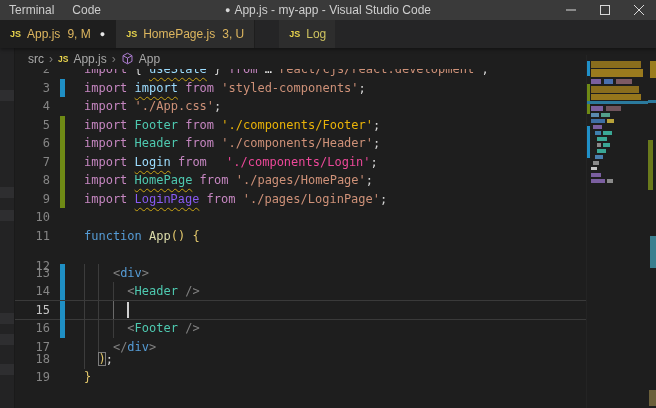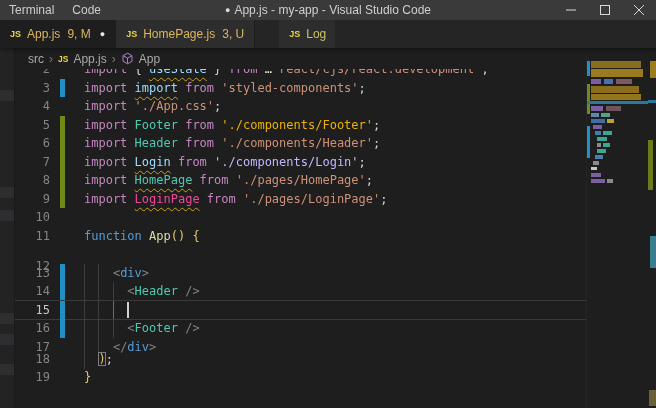--- a/index.html
+++ b/index.html
@@ -214,31 +214,31 @@
           <div class="txt"><span class="tk-kw" style="color: rgb(197, 134, 192);">import </span><span class="tk-cls" style="color: rgb(78, 201, 176);">Footer</span><span class="tk-kw" style="color: rgb(197, 134, 192);"> from </span><span class="tk-str" style="color: #eab308;">'./components/Footer'</span><span class="tk-pl" style="color: rgb(212, 212, 212);">;</span></div>
         </div>
         <div class="code-row" style="top: 65px;">
           <div class="ln">6</div>
           <div class="chg add"></div>
           <div class="txt"><span class="tk-kw" style="color: rgb(197, 134, 192);">import </span><span class="tk-cls" style="color: rgb(78, 201, 176);">Header</span><span class="tk-kw" style="color: rgb(197, 134, 192);"> from </span><span class="tk-str" style="color: rgb(206, 145, 120);">'./components/Header'</span><span class="tk-pl" style="color: rgb(212, 212, 212);">;</span></div>
         </div>
         <div class="code-row" style="top: 83.5px;">
           <div class="ln">7</div>
           <div class="chg add"></div>
-          <div class="txt"><span class="tk-kw" style="color: rgb(197, 134, 192);">import </span><span class="tk-vsq" style="color: rgb(156, 220, 254);">Login</span><span class="tk-kw" style="color: rgb(197, 134, 192);"> from </span><span class="tk-str" style="color: #c4b5fd;">'./components/Login'</span><span class="tk-pl" style="color: rgb(212, 212, 212);">;</span></div>
+          <div class="txt"><span class="tk-kw" style="color: rgb(197, 134, 192);">import </span><span class="tk-vsq" style="color: rgb(156, 220, 254);">Login</span><span class="tk-kw" style="color: rgb(197, 134, 192);"> from </span><span class="tk-str" style="color: #ec4899; margin-left: 12px;">'./components/Login'</span><span class="tk-pl" style="color: rgb(212, 212, 212);">;</span></div>
         </div>
         <div class="code-row" style="top: 102px;">
           <div class="ln">8</div>
           <div class="chg add"></div>
           <div class="txt"><span class="tk-kw" style="color: rgb(197, 134, 192);">import </span><span class="tk-csq" style="color: rgb(78, 201, 176);">HomePage</span><span class="tk-kw" style="color: rgb(197, 134, 192);"> from </span><span class="tk-str" style="color: rgb(206, 145, 120);">'./pages/HomePage'</span><span class="tk-pl" style="color: rgb(212, 212, 212);">;</span></div>
         </div>
         <div class="code-row" style="top: 120.5px;">
           <div class="ln">9</div>
           <div class="chg add"></div>
-          <div class="txt"><span class="tk-kw" style="color: rgb(197, 134, 192);">import </span><span class="tk-csq" style="color: #ec4899;">LoginPage</span><span class="tk-kw" style="color: rgb(197, 134, 192);"> from </span><span class="tk-str" style="color: rgb(206, 145, 120);">'./pages/LoginPage'</span><span class="tk-pl" style="color: rgb(212, 212, 212);">;</span></div>
+          <div class="txt"><span class="tk-kw" style="color: rgb(197, 134, 192);">import </span><span class="tk-csq" style="color: #8b5cf6; font-family: Liberation Mono, monospace;">LoginPage</span><span class="tk-kw" style="color: rgb(197, 134, 192);"> from </span><span class="tk-str" style="color: rgb(206, 145, 120);">'./pages/LoginPage'</span><span class="tk-pl" style="color: rgb(212, 212, 212);">;</span></div>
         </div>
         <div class="code-row" style="top: 139px;">
           <div class="ln">10</div>
           <div class="txt"></div>
         </div>
         <div class="code-row" style="top: 157.5px;">
           <div class="ln">11</div>
           <div class="txt"><span class="tk-kw2" style="color: rgb(86, 156, 214);">function </span><span class="tk-fn" style="color: rgb(220, 220, 170);">App</span><span class="tk-gold" style="color: rgb(226, 199, 107);">()</span><span class="tk-pl" style="color: rgb(212, 212, 212);"> </span><span class="tk-gold" style="color: rgb(226, 199, 107);">{</span></div>
         </div>
         <div class="code-row" style="top: 188px;">

